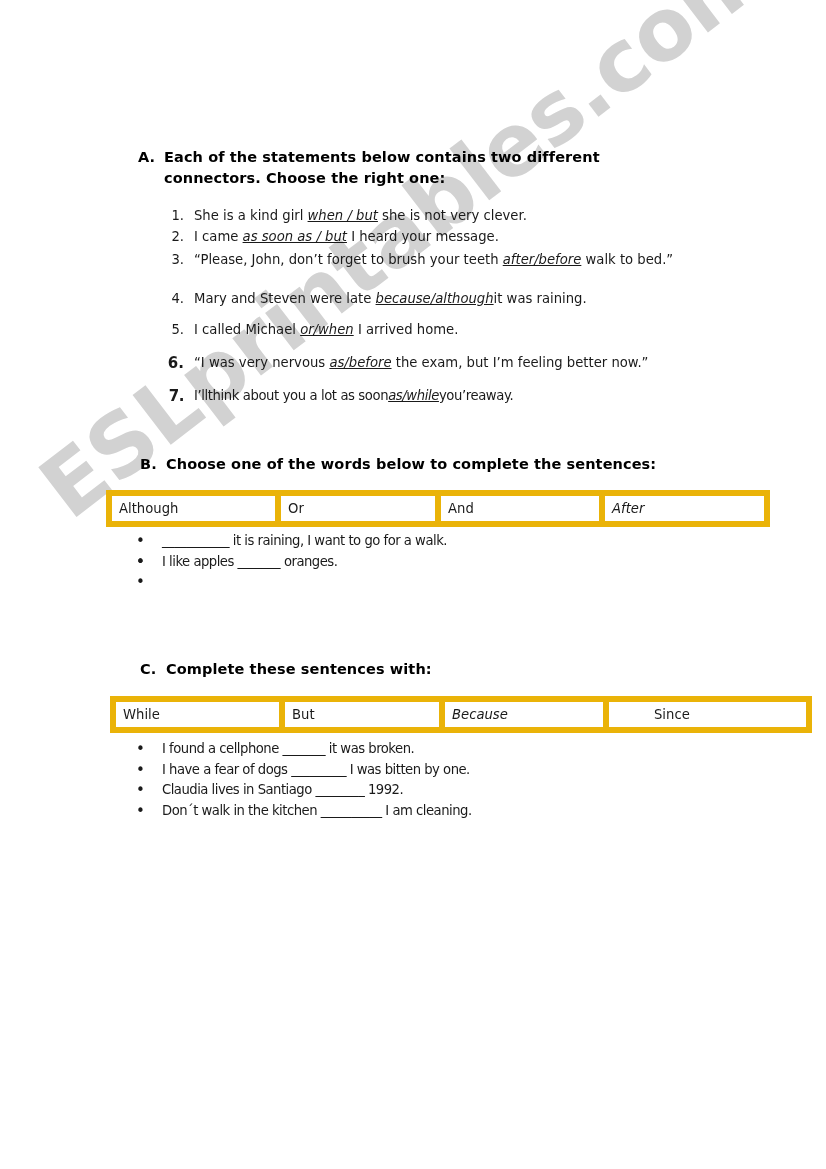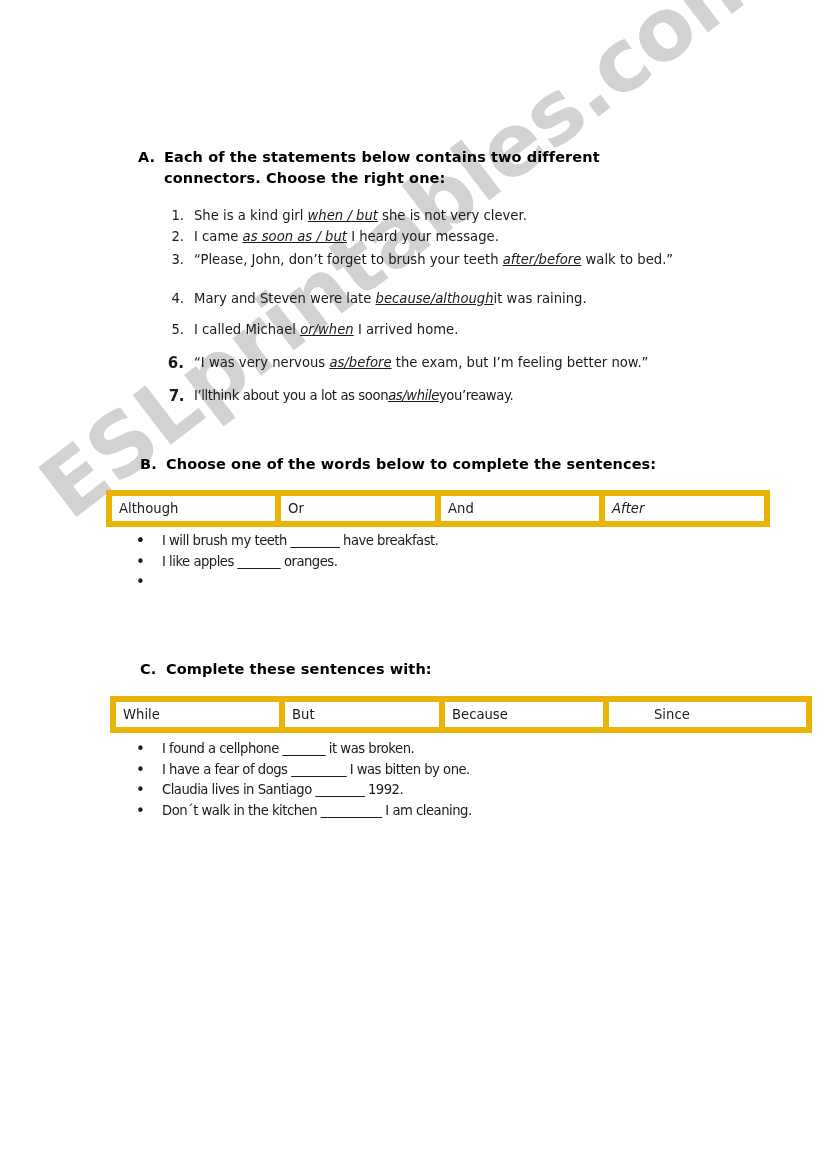--- a/index.html
+++ b/index.html
@@ -206,45 +206,45 @@
         <td style="width:147px;">Or</td>
         <td style="width:151px;">And</td>
         <td style="width:152px;font-style:italic;">After</td>
       </tr>
     </tbody>
       </table>
 
     <ul class="bullets" style="left:130px; top:531px; width:575px;">
       <li>
         <span class="dot">•</span>
-      </li>
-      <li>
-        <span class="dot">•</span>
-        <span class="blank">I will brush my teeth ________ have breakfast.</span>
+        <span class="blank">___________ it is raining, I want to go for a walk.</span>
+      </li>
+      <li>
+        <span class="dot">•</span>
       </li>
       <li>
         <span class="dot">•</span>
         <span class="blank">I like apples _______ oranges.</span>
       </li>
       <li>
         <span class="dot">•</span>
       </li>
     </ul>
 
     <div class="section-heading" style="left:140px; top:659px; width:570px;">
       <span class="letter">C.</span>
       <span class="htext">Complete these sentences with:</span>
     </div>
 
     <table class="wordbank" style="left:110px; top:696px; width:606px;">
       <tbody>
           <tr>
         <td style="width:156px;">While</td>
         <td style="width:147px;">But</td>
-        <td style="width:151px;">Because</td>
+        <td style="width:151px;font-style:italic;">Because</td>
         <td style="width:152px;padding-left:45px;">Since</td>
       </tr>
     </tbody>
       </table>
 
     <ul class="bullets" style="left:130px; top:739px; width:575px;">
       <li>
         <span class="dot">•</span>
         <span class="blank">I found a cellphone _______ it was broken.</span>
       </li>

